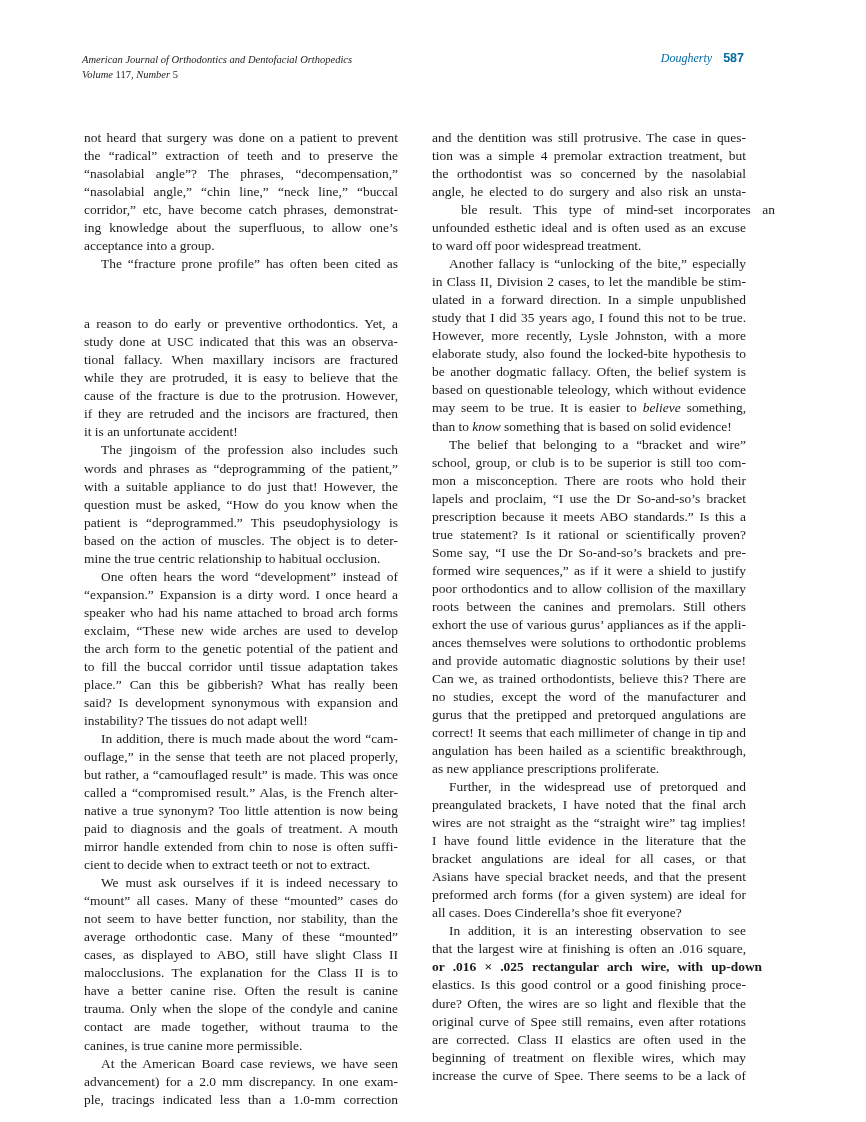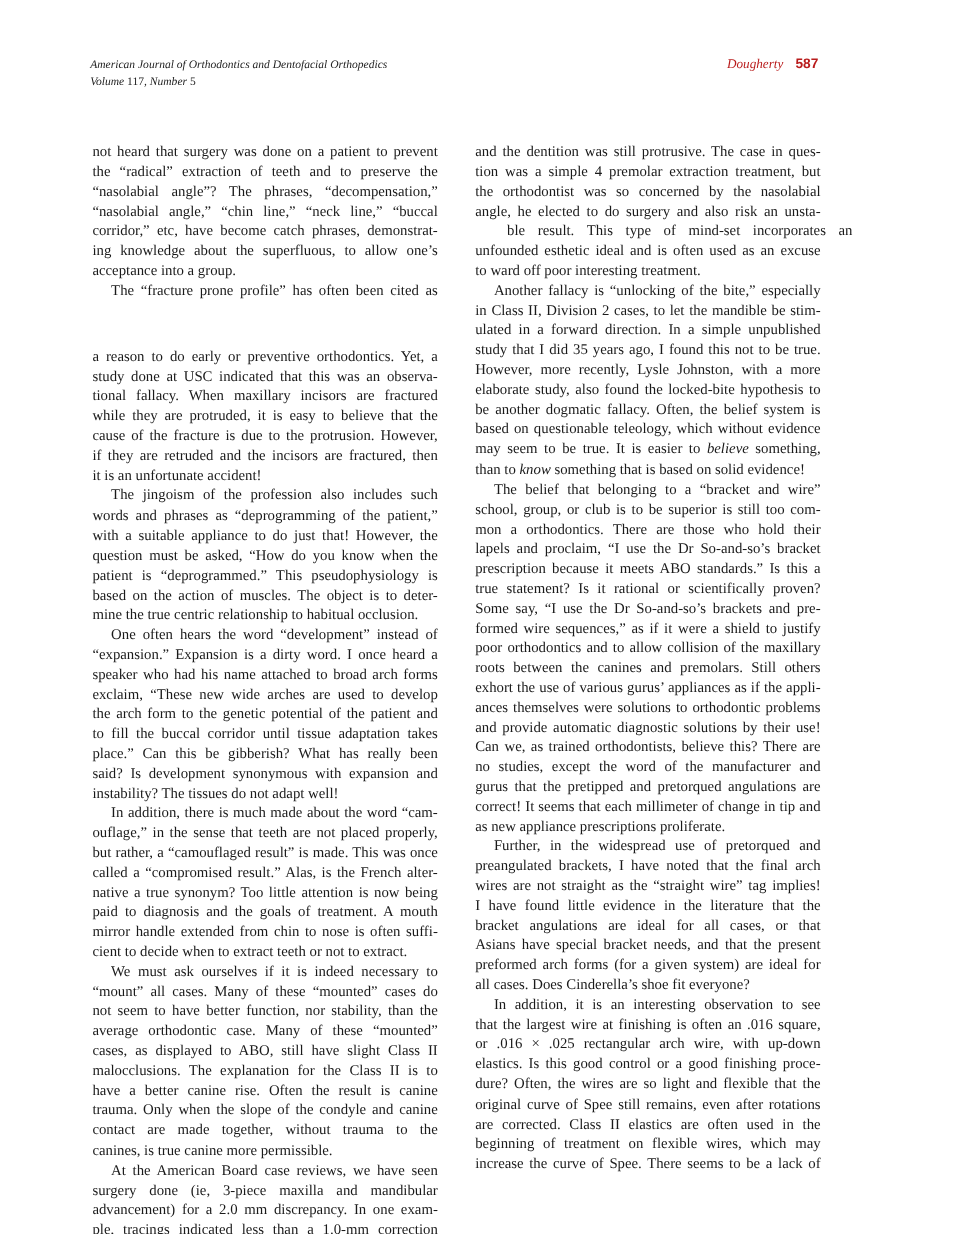--- a/index.html
+++ b/index.html
@@ -4,21 +4,21 @@
 <style>
   html, body { margin: 0; padding: 0; background: #ffffff; }
   body { width: 866px; height: 1122px; position: relative; overflow: hidden; color: #1a1a1a; }
   .header-left {
     position: absolute; left: 82px; top: 52px;
     font-family: "Liberation Serif", serif; font-style: italic; font-size: 10.5px; line-height: 15px; color: #222;
   }
   .header-left .vol-num { font-style: normal; }
   .header-right {
     position: absolute; right: 122px; top: 51px;
-    font-family: "Liberation Serif", serif; font-size: 12px; color: #b91c1c; white-space: nowrap;
+    font-family: "Liberation Serif", serif; font-size: 12px; color: #0369a1; white-space: nowrap;
   }
   .header-right .author { font-style: italic; }
   .header-right .page-no { font-family: "Liberation Sans", sans-serif; font-weight: bold; font-size: 12.5px; margin-left: 8px; }
   .column {
     position: absolute; top: 129px; width: 314px;
     font-family: "Liberation Serif", serif; font-size: 13.45px; line-height: 18.03px;
     text-align: justify; hyphens: manual;
   }
   .col-left { left: 84px; }
   .col-right { left: 432px; }
@@ -101,81 +101,81 @@
       <span class="line" style="display: block; white-space: nowrap; word-spacing: 5.75521px;">average orthodontic case. Many of these “mounted”</span>
       <span class="line" style="display: block; white-space: nowrap; word-spacing: 3.82812px;">cases, as displayed to ABO, still have slight Class II</span>
       <span class="line" style="display: block; white-space: nowrap; word-spacing: 4.24805px;">malocclusions. The explanation for the Class II is to</span>
       <span class="line" style="display: block; white-space: nowrap; word-spacing: 4.79167px;">have a better canine rise. Often the result is canine</span>
       <span class="line" style="display: block; white-space: nowrap; word-spacing: 1.96875px;">trauma. Only when the slope of the condyle and canine</span>
       <span class="line" style="display: block; white-space: nowrap; word-spacing: 7.72768px;">contact are made together, without trauma to the</span>
       <span class="line last">canines, is true canine more permissible.</span>
     </p>
     <p>
       <span class="line" style="text-indent: 17px; display: block; white-space: nowrap; word-spacing: 2.75195px;">At the American Board case reviews, we have seen</span>
-      <span class="line" style="display: block; white-space: nowrap; word-spacing: 8.28125px;">surgery done (ie, 3-piece maxilla and mandibular</span>
       <span class="line" style="display: block; white-space: nowrap; word-spacing: 2.70117px;">advancement) for a 2.0 mm discrepancy. In one exam-</span>
       <span class="line" style="display: block; white-space: nowrap; word-spacing: 4.71652px;">ple, tracings indicated less than a 1.0-mm correction</span>
     </p>
   </div>
 <div class="column col-right">
     <p>
       <span class="line" style="display: block; white-space: nowrap; word-spacing: 1.99306px;">and the dentition was still protrusive. The case in ques-</span>
       <span class="line" style="display: block; white-space: nowrap; word-spacing: 2.91406px;">tion was a simple 4 premolar extraction treatment, but</span>
       <span class="line" style="display: block; white-space: nowrap; word-spacing: 5.24554px;">the orthodontist was so concerned by the nasolabial</span>
       <span class="line" style="display: block; white-space: nowrap; word-spacing: 2.65469px;">angle, he elected to do surgery and also risk an unsta-</span>
       <span class="line" style="display: block; white-space: nowrap; word-spacing: 8.10714px; padding-left: 29px;">ble result. This type of mind-set incorporates an</span>
       <span class="line" style="display: block; white-space: nowrap; word-spacing: 2.01042px;">unfounded esthetic ideal and is often used as an excuse</span>
-      <span class="line last">to ward off poor interesting treatment.</span>
+      <span class="line last">to ward off poor widespread treatment.</span>
     </p>
     <p>
       <span class="line" style="text-indent: 17px; display: block; white-space: nowrap; word-spacing: 1.91518px;">Another fallacy is “unlocking of the bite,” especially</span>
       <span class="line" style="display: block; white-space: nowrap; word-spacing: 0.893466px;">in Class II, Division 2 cases, to let the mandible be stim-</span>
       <span class="line" style="display: block; white-space: nowrap; word-spacing: 3.19141px;">ulated in a forward direction. In a simple unpublished</span>
       <span class="line" style="display: block; white-space: nowrap; word-spacing: 1.15865px;">study that I did 35 years ago, I found this not to be true.</span>
       <span class="line" style="display: block; white-space: nowrap; word-spacing: 3.90179px;">However, more recently, Lysle Johnston, with a more</span>
       <span class="line" style="display: block; white-space: nowrap; word-spacing: 1.69196px;">elaborate study, also found the locked-bite hypothesis to</span>
       <span class="line" style="display: block; white-space: nowrap; word-spacing: 2.23047px;">be another dogmatic fallacy. Often, the belief system is</span>
       <span class="line" style="display: block; white-space: nowrap; word-spacing: 1.29167px;">based on questionable teleology, which without evidence</span>
       <span class="line" style="display: block; white-space: nowrap; word-spacing: 2.59063px;">may seem to be true. It is easier to <em>believe</em> something,</span>
       <span class="line last">than to <em>know</em> something that is based on solid evidence!</span>
     </p>
     <p>
       <span class="line" style="text-indent: 17px; display: block; white-space: nowrap; word-spacing: 4.19727px;">The belief that belonging to a “bracket and wire”</span>
       <span class="line" style="display: block; white-space: nowrap; word-spacing: 1.77415px;">school, group, or club is to be superior is still too com-</span>
-      <span class="line" style="display: block; white-space: nowrap; word-spacing: 3.50391px;">mon a orthodontics. There are those who hold their</span>
+      <span class="line" style="display: block; white-space: nowrap; word-spacing: 3.50391px;">mon a misconception. There are roots who hold their</span>
       <span class="line" style="display: block; white-space: nowrap; word-spacing: 2.91406px;">lapels and proclaim, “I use the Dr So-and-so’s bracket</span>
       <span class="line" style="display: block; white-space: nowrap; word-spacing: 2.35156px;">prescription because it meets ABO standards.” Is this a</span>
       <span class="line" style="display: block; white-space: nowrap; word-spacing: 4.29241px;">true statement? Is it rational or scientifically proven?</span>
       <span class="line" style="display: block; white-space: nowrap; word-spacing: 2.72743px;">Some say, “I use the Dr So-and-so’s brackets and pre-</span>
       <span class="line" style="display: block; white-space: nowrap; word-spacing: 1.80937px;">formed wire sequences,” as if it were a shield to justify</span>
       <span class="line" style="display: block; white-space: nowrap; word-spacing: 1.27734px;">poor orthodontics and to allow collision of the maxillary</span>
       <span class="line" style="display: block; white-space: nowrap; word-spacing: 4.34152px;">roots between the canines and premolars. Still others</span>
       <span class="line" style="display: block; white-space: nowrap; word-spacing: 0.378125px;">exhort the use of various gurus’ appliances as if the appli-</span>
       <span class="line" style="display: block; white-space: nowrap; word-spacing: 1.20573px;">ances themselves were solutions to orthodontic problems</span>
       <span class="line" style="display: block; white-space: nowrap; word-spacing: 1.83259px;">and provide automatic diagnostic solutions by their use!</span>
       <span class="line" style="display: block; white-space: nowrap; word-spacing: 1.5918px;">Can we, as trained orthodontists, believe this? There are</span>
       <span class="line" style="display: block; white-space: nowrap; word-spacing: 4.4082px;">no studies, except the word of the manufacturer and</span>
       <span class="line" style="display: block; white-space: nowrap; word-spacing: 2.47768px;">gurus that the pretipped and pretorqued angulations are</span>
       <span class="line" style="display: block; white-space: nowrap; word-spacing: 0.35625px;">correct! It seems that each millimeter of change in tip and</span>
+      <span class="line" style="display: block; white-space: nowrap; word-spacing: 2.3192px;">angulation has been hailed as a scientific breakthrough,</span>
       <span class="line last">as new appliance prescriptions proliferate.</span>
     </p>
     <p>
       <span class="line" style="text-indent: 17px; display: block; white-space: nowrap; word-spacing: 5.18973px;">Further, in the widespread use of pretorqued and</span>
       <span class="line" style="display: block; white-space: nowrap; word-spacing: 3.19922px;">preangulated brackets, I have noted that the final arch</span>
       <span class="line" style="display: block; white-space: nowrap; word-spacing: 1.84375px;">wires are not straight as the “straight wire” tag implies!</span>
       <span class="line" style="display: block; white-space: nowrap; word-spacing: 4.25174px;">I have found little evidence in the literature that the</span>
       <span class="line" style="display: block; white-space: nowrap; word-spacing: 6.36914px;">bracket angulations are ideal for all cases, or that</span>
       <span class="line" style="display: block; white-space: nowrap; word-spacing: 2.44922px;">Asians have special bracket needs, and that the present</span>
       <span class="line" style="display: block; white-space: nowrap; word-spacing: 1.93056px;">preformed arch forms (for a given system) are ideal for</span>
       <span class="line last">all cases. Does Cinderella’s shoe fit everyone?</span>
     </p>
     <p>
       <span class="line" style="text-indent: 17px; display: block; white-space: nowrap; word-spacing: 4.42383px;">In addition, it is an interesting observation to see</span>
       <span class="line" style="display: block; white-space: nowrap; word-spacing: 1.57031px;">that the largest wire at finishing is often an .016 square,</span>
-      <span class="line" style="display: block; white-space: nowrap; word-spacing: 4.85742px;">or .016 × .025 rectangular arch wire, with up-down</span>
+      <span class="line" style="display: block; white-space: nowrap; word-spacing: 4.85742px; font-weight: bold;">or .016 × .025 rectangular arch wire, with up-down</span>
       <span class="line" style="display: block; white-space: nowrap; word-spacing: 2.29514px;">elastics. Is this good control or a good finishing proce-</span>
       <span class="line" style="display: block; white-space: nowrap; word-spacing: 2.10781px;">dure? Often, the wires are so light and flexible that the</span>
       <span class="line" style="display: block; white-space: nowrap; word-spacing: 1.88867px;">original curve of Spee still remains, even after rotations</span>
       <span class="line" style="display: block; white-space: nowrap; word-spacing: 4.5434px;">are corrected. Class II elastics are often used in the</span>
       <span class="line" style="display: block; white-space: nowrap; word-spacing: 4.5558px;">beginning of treatment on flexible wires, which may</span>
       <span class="line" style="display: block; white-space: nowrap; word-spacing: 1.77273px;">increase the curve of Spee. There seems to be a lack of</span>
     </p>
   </div>
 
 </body></html>

